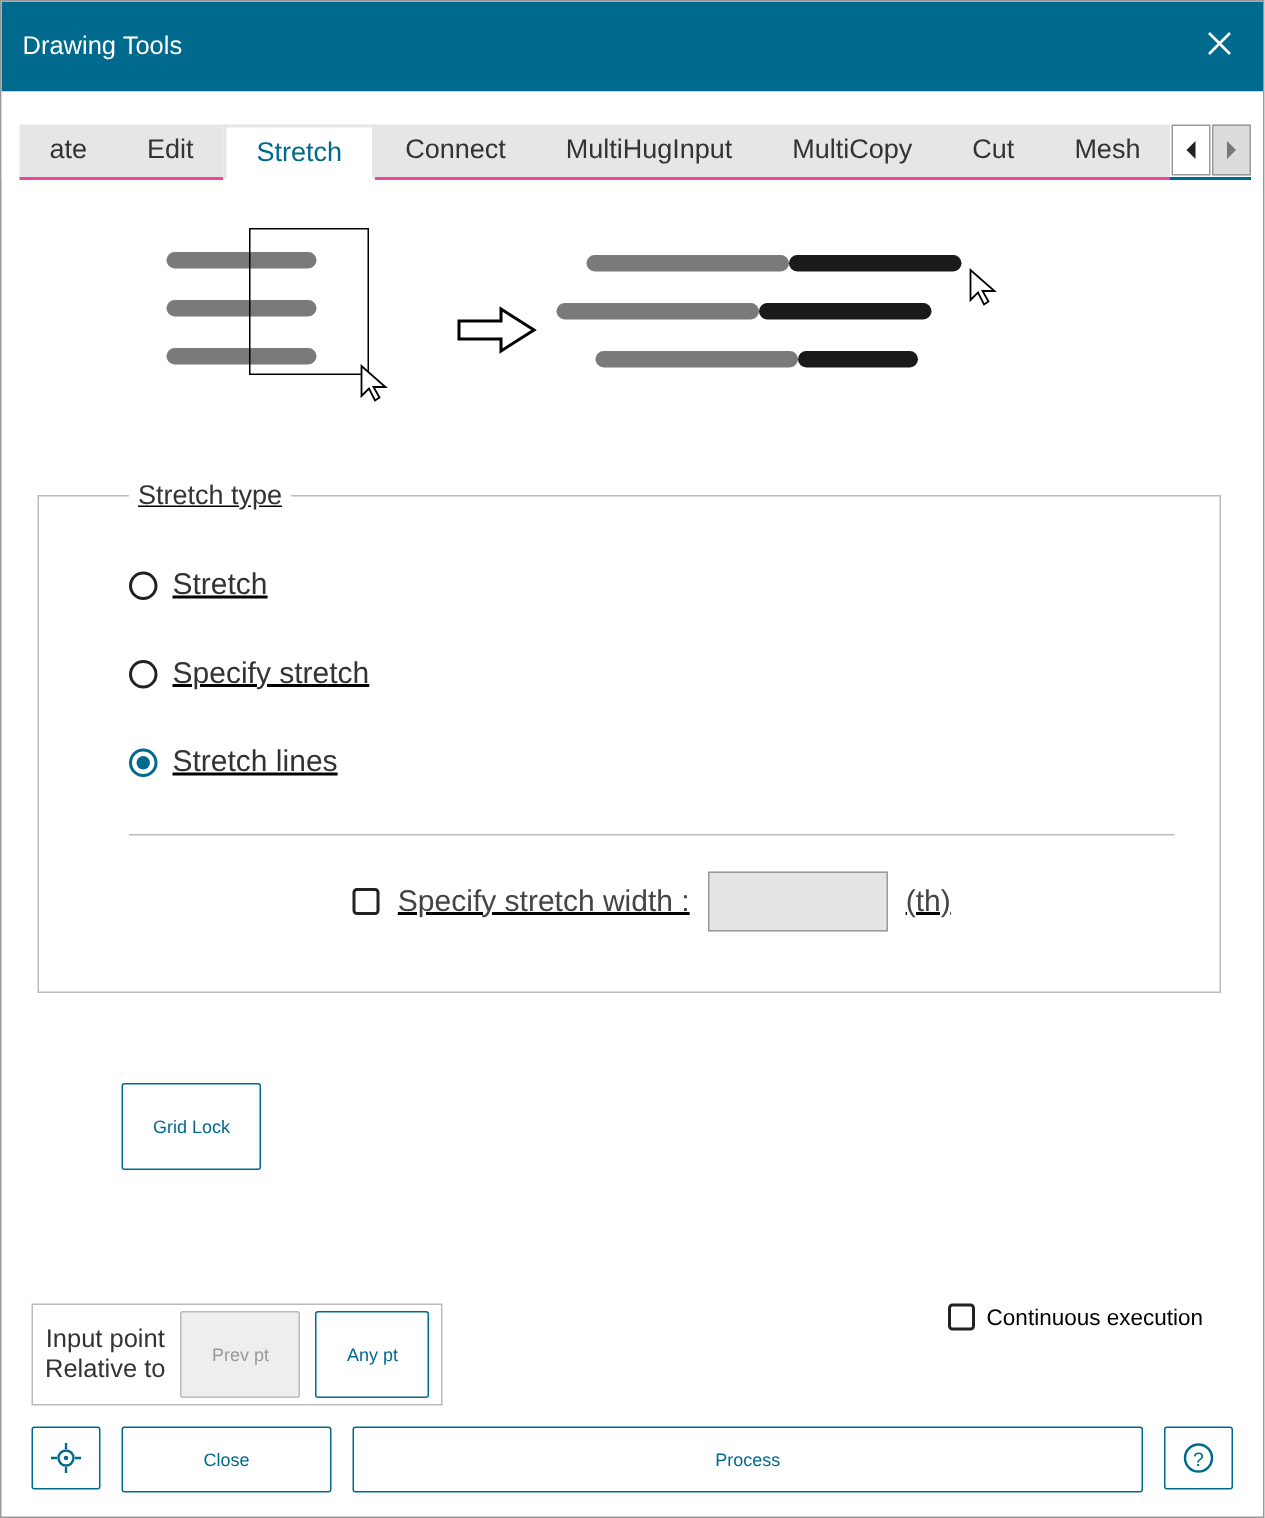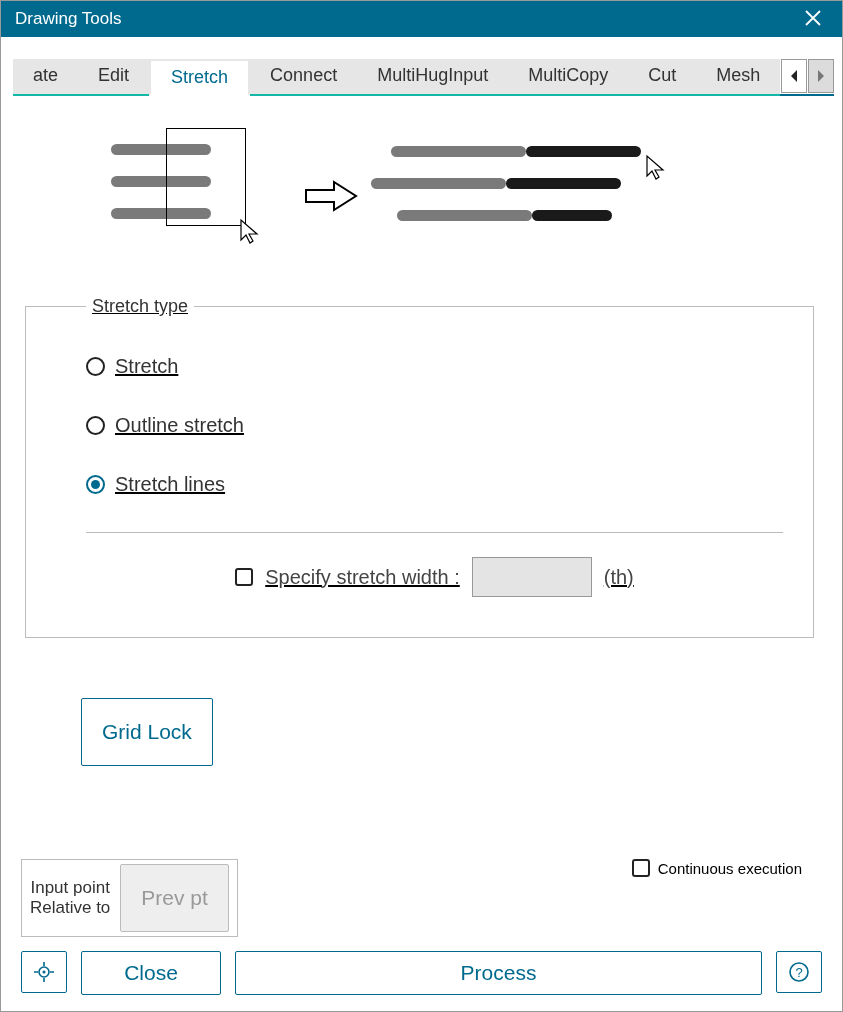--- a/index.html
+++ b/index.html
@@ -10,21 +10,21 @@
     background: #fff;
     width: 843px;
     height: 1012px;
     display: flex;
     flex-direction: column;
     border: 1px solid #999;
   }
   .titlebar {
     background: #006a8e;
     color: #fff;
-    height: 36px;
+    height: 60px;
     display: flex;
     align-items: center;
     padding: 0 14px;
     font-size: 17px;
   }
   .titlebar .spacer { flex: 1; }
   .close-btn {
     font-size: 24px;
     cursor: pointer;
     padding: 0 6px;
@@ -33,21 +33,21 @@
   .tabbar {
     display: flex;
     align-items: stretch;
     background: #fff;
     padding: 22px 12px 0 12px;
   }
   .tabs {
     flex: 1;
     display: flex;
     background: #e6e6e6;
-    border-bottom: 2px solid #14b8a6;
+    border-bottom: 2px solid #ec4899;
   }
   .tab {
     padding: 6px 20px;
     font-size: 18px;
     color: #333;
     cursor: pointer;
     white-space: nowrap;
   }
   .tab.active {
     background: #fff;
@@ -186,21 +186,21 @@
     border: 1px solid #999;
     background: #e4e4e4;
   }
   .gridlock-row {
     margin: 60px 0 0 60px;
   }
   .btn {
     border: 1.5px solid #006a8e;
     background: #fff;
     color: #006a8e;
-    font-size: 21px;
+    font-size: 12px;
     padding: 21px 20px;
     cursor: pointer;
     border-radius: 2px;
     display: inline-flex;
     align-items: center;
     justify-content: center;
   }
   .btn.disabled {
     border-color: #bbb;
     color: #999;
@@ -318,21 +318,21 @@
   <fieldset class="stretch-type">
     <legend>Stretch type</legend>
 
     <div class="radio-row">
       <span class="radio-circle"></span>
       <span>Stretch</span>
     </div>
 
     <div class="radio-row">
       <span class="radio-circle"></span>
-      <span>Outline stretch</span>
+      <span>Specify stretch</span>
     </div>
 
     <div class="radio-row">
       <span class="radio-circle selected"></span>
       <span>Stretch lines</span>
     </div>
 
     <div class="divider"></div>
 
     <div class="width-row">
@@ -349,20 +349,21 @@
 </div>
 
 <div class="bottom-area">
   <div class="input-point-row">
     <div class="input-point-group">
       <div class="input-point-label">
         <span>Input point</span><br>
         <span>Relative to</span>
       </div>
       <button class="btn disabled">Prev pt</button>
+      <button class="btn">Any pt</button>
     </div>
     <div class="cont-exec">
       <span class="checkbox"></span>
       <span>Continuous execution</span>
     </div>
   </div>
 
   <div class="action-row">
     <button class="btn btn-icon">
       <svg width="22" height="22" viewBox="0 0 22 22">

